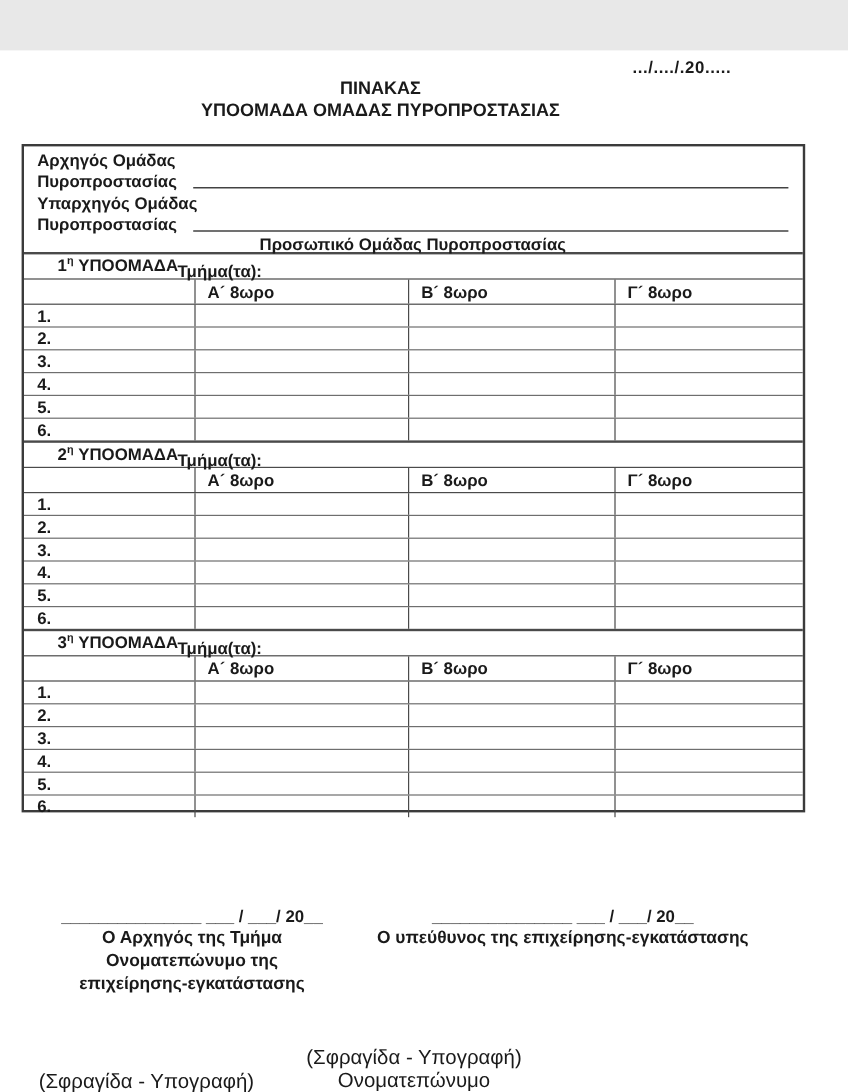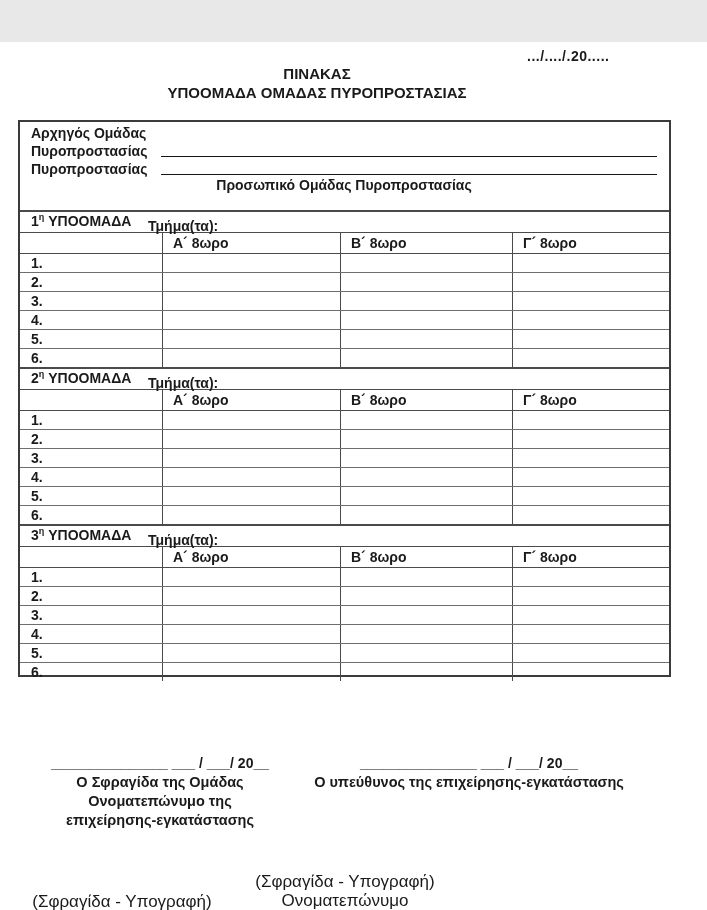--- a/index.html
+++ b/index.html
@@ -32,21 +32,21 @@
   .box-header{
     height:88px;box-sizing:border-box;
     padding:2px 12px 0 11px;
   }
   .label-line{line-height:18px;display:flex;align-items:flex-end;}
   .label-line .lbl{white-space:nowrap;}
   .fill-line{flex:1;border-bottom:1.5px solid #151515;margin:0 0 3px 14px;min-height:10px;}
   .personnel-heading{text-align:center;line-height:14px;font-size:14px;}
   
   .section{border-top:2px solid #4a4a4a;}
-  .sec-head{position:relative;height:20px;line-height:19px;box-sizing:border-box;padding-left:11px;}
+  .sec-head{position:relative;height:20px;line-height:19px;box-sizing:border-box;padding-left:28px;}
   .sec-head sup{font-size:9px;vertical-align:super;line-height:0;}
   .sg-dept{position:absolute;left:128px;top:5px;}
   .grid-row{display:flex;height:19px;box-sizing:border-box;border-top:1px solid #6e6e6e;}
   .grid-row.shift-row{height:21px;line-height:20px;border-top:1px solid #4a4a4a;}
   .grid-row.shift-row + .grid-row{border-top:1px solid #4a4a4a;}
   .cell{box-sizing:border-box;height:100%;}
   .cell + .cell{border-left:1px solid #4a4a4a;}
   .c0{width:142px;padding-left:11px;line-height:18px;}
   .c1{width:178px;padding-left:10px;}
   .c2{width:172px;padding-left:10px;}
@@ -76,20 +76,23 @@
   <div class="box">
     <div class="box-header">
       <div class="label-line">
         <span class="lbl">Αρχηγός Ομάδας</span>
       </div>
       <div class="label-line">
         <span class="lbl">Πυροπροστασίας</span>
         <span class="fill-line"></span>
       </div>
       <div class="label-line">
+        <span class="lbl">Υπαρχηγός Ομάδας</span>
+      </div>
+      <div class="label-line">
         <span class="lbl">Πυροπροστασίας</span>
         <span class="fill-line"></span>
       </div>
       <div class="personnel-heading">Προσωπικό Ομάδας Πυροπροστασίας</div>
     </div>
     <div id="sections">
         <div class="section">
           <div class="sec-head"><span class="sg-title"><span>1</span><sup>η</sup>&nbsp;<span>ΥΠΟΟΜΑΔΑ</span></span><span class="sg-dept">Τμήμα(τα):</span></div>
           <div class="grid-row shift-row">
             <div class="cell c0"></div>
@@ -222,21 +225,21 @@
             <div class="cell c1"></div>
             <div class="cell c2"></div>
             <div class="cell c3"></div>
           </div>
         </div>
       </div>
   </div>
 
   <div class="sig sig-left">
     <div class="date-line">_______________ ___ / ___/ 20__</div>
-    <div>Ο Σφραγίδα της Ομάδας</div>
+    <div>Ο Αρχηγός της Τμήμα</div>
     <div>Ονοματεπώνυμο της</div>
     <div>επιχείρησης-εγκατάστασης</div>
   </div>
 
   <div class="sig sig-right">
     <div class="date-line">_______________ ___ / ___/ 20__</div>
     <div>Ο υπεύθυνος της επιχείρησης-εγκατάστασης</div>
   </div>
 
   <div class="stamp stamp-left">

